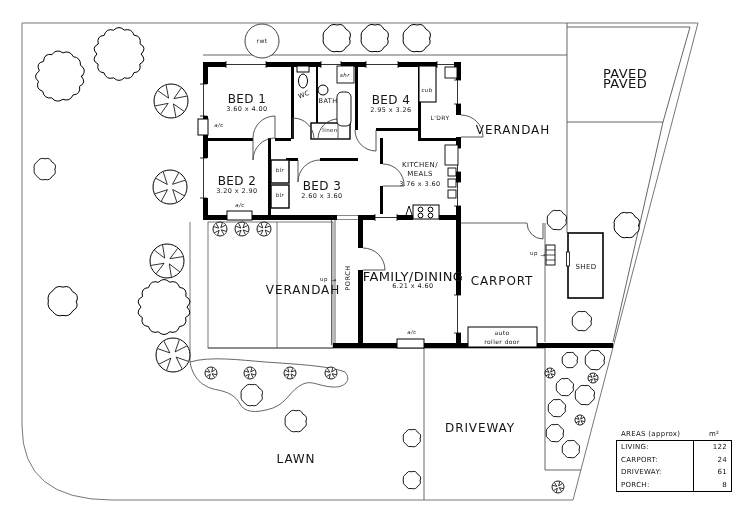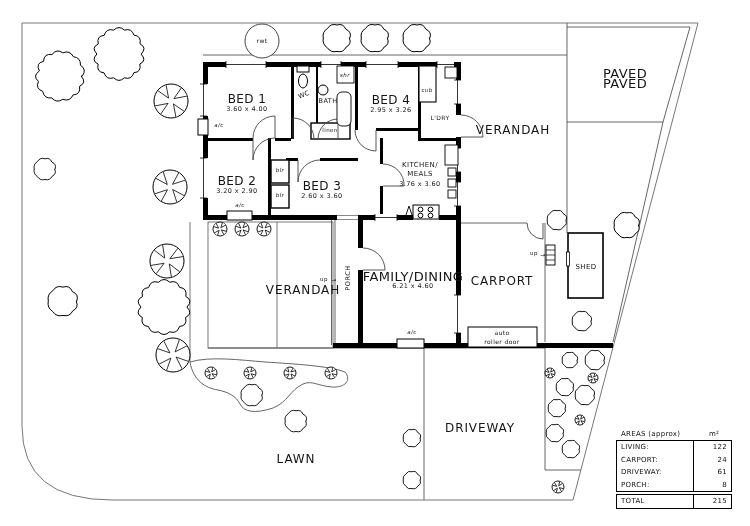--- a/index.html
+++ b/index.html
@@ -360,21 +360,15 @@
     </div>
     <div class="a-row">
       <span class="a-lab">DRIVEWAY:</span>
       <span class="a-val">61</span>
     </div>
     <div class="a-row">
       <span class="a-lab">PORCH:</span>
       <span class="a-val">8</span>
     </div>
   </div>
-  <div class="a-total">
-    <div class="a-row">
-      <span class="a-lab">TOTAL</span>
-      <span class="a-val">215</span>
-    </div>
-  </div>
 </div>
 
 </div>
 
 </body></html>

